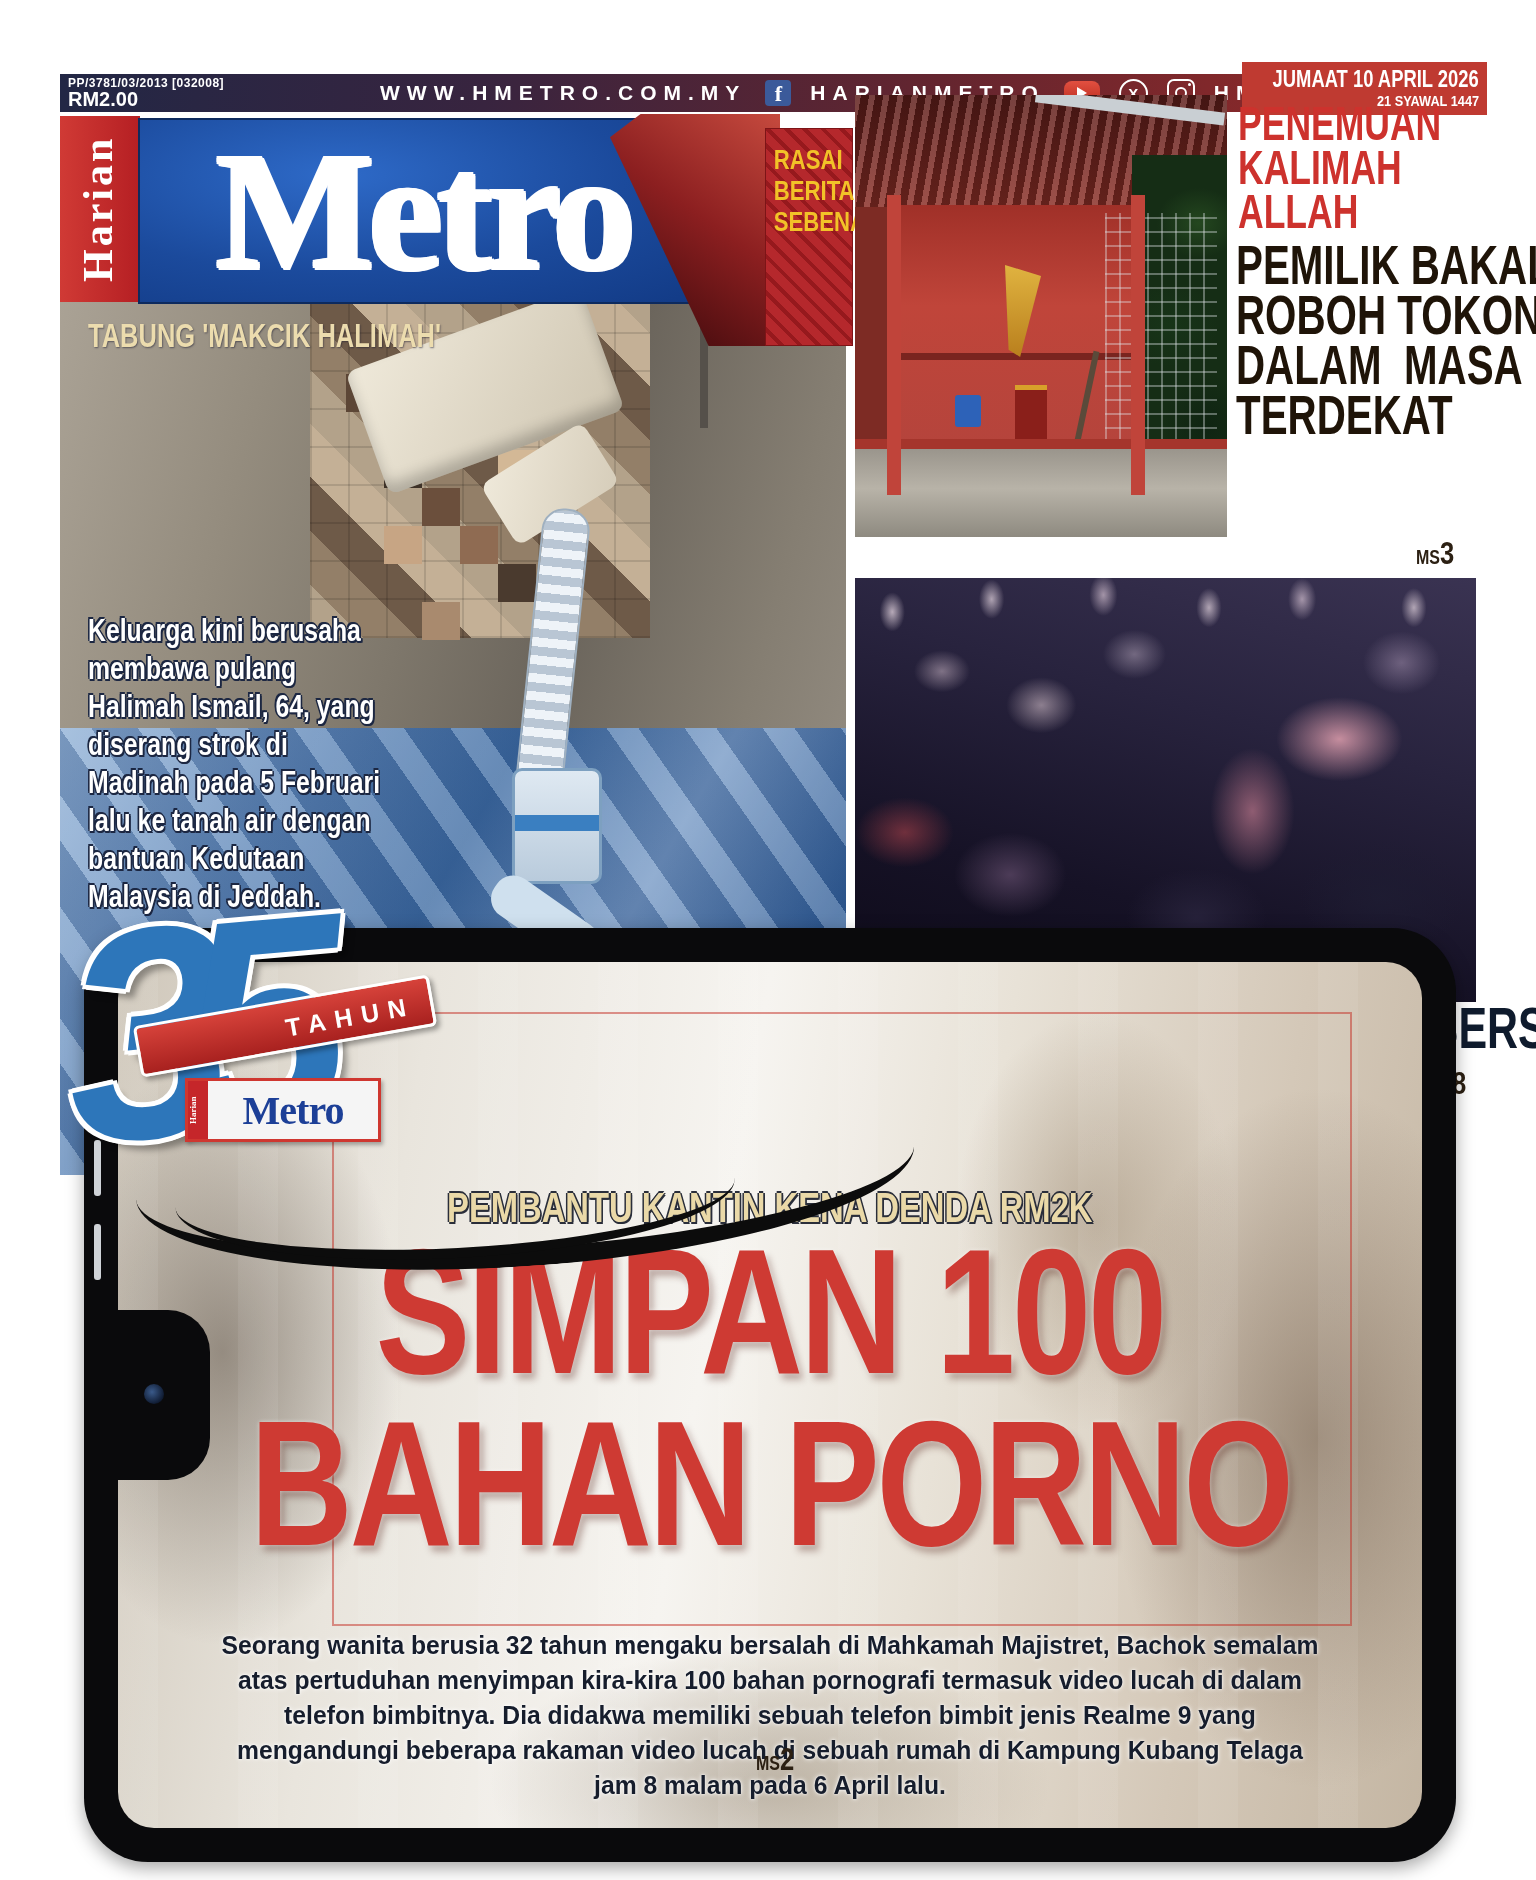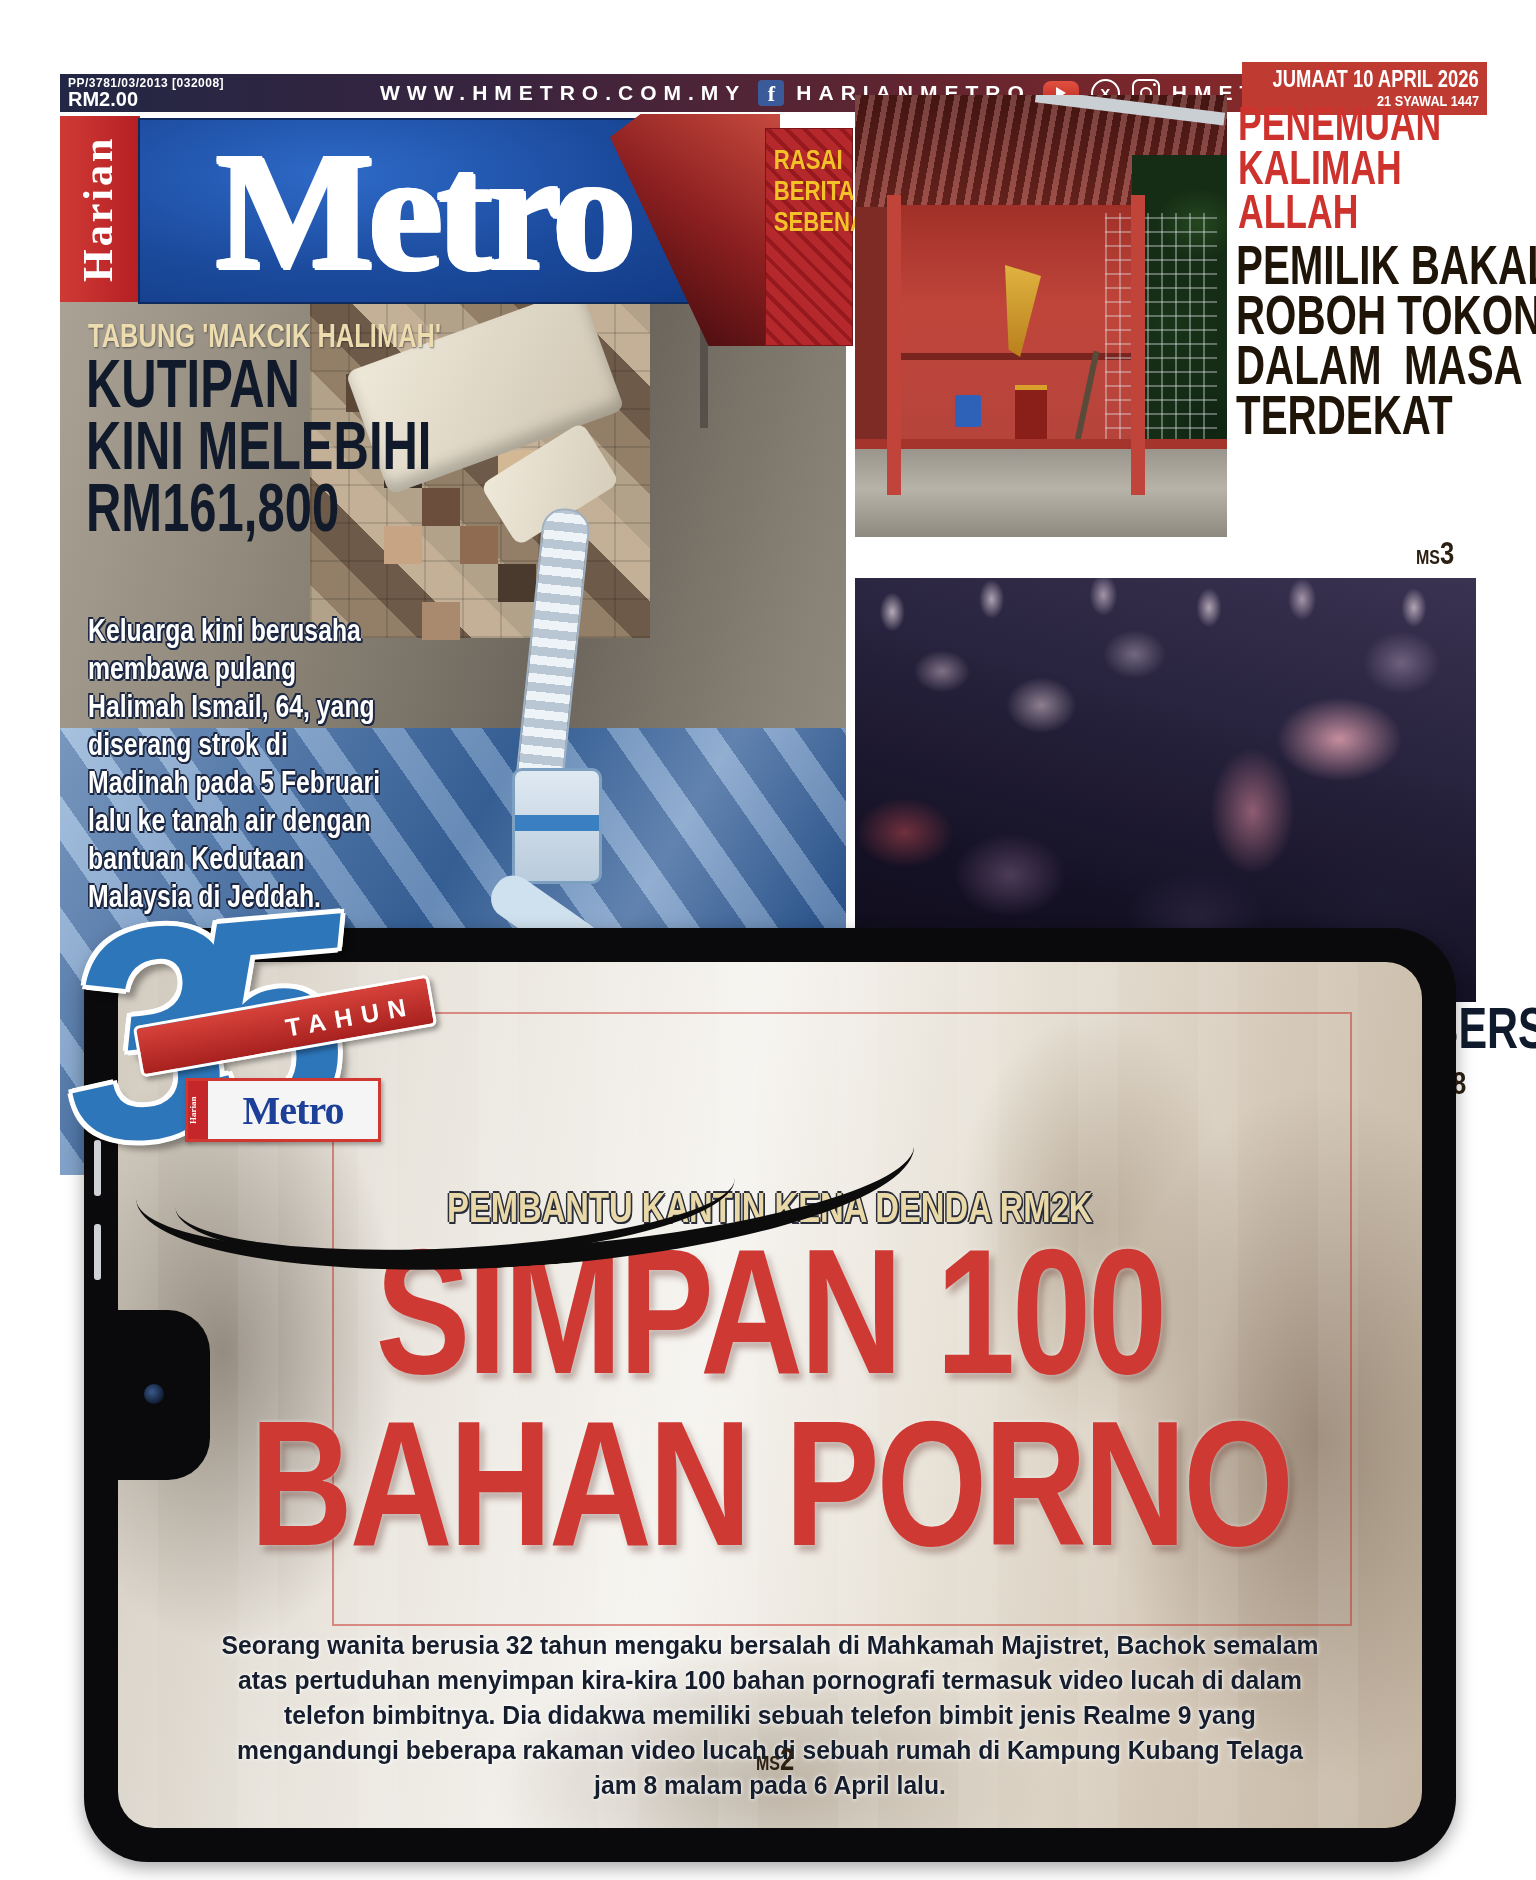--- a/index.html
+++ b/index.html
@@ -8,21 +8,21 @@
   .abs{position:absolute;}
   .cond{display:inline-block;transform:scaleX(.75);transform-origin:0 50%;white-space:pre;}
   .cond-c{display:inline-block;transform:scaleX(.78);transform-origin:50% 50%;white-space:pre;}
 
   
   #topbar{left:60px;top:74px;width:1416px;height:38px;
     background:linear-gradient(90deg,#222745 0%,#38243f 30%,#64252f 62%,#9c2b27 100%);
     color:#fff;}
   #permit{left:8px;top:2px;font-size:12px;font-weight:bold;letter-spacing:.5px;}
   #price{left:8px;top:14px;font-size:20px;font-weight:bold;}
-  #tb-center{left:320px;top:0;height:38px;display:flex;align-items:center;gap:12px;}
+  #tb-center{left:320px;top:0;height:38px;display:flex;align-items:center;gap:19px;}
   .tb-txt{font-size:21px;font-weight:bold;letter-spacing:7px;color:#fff;}
   .fb{width:26px;height:26px;background:#3b5a9a;border-radius:4px;color:#fff;
       font-family:"Liberation Serif",serif;font-weight:bold;font-size:22px;
       display:flex;align-items:flex-end;justify-content:center;line-height:24px;}
   .yt{width:36px;height:25px;background:linear-gradient(#e25040,#b82a1e);border-radius:8px;
       display:flex;align-items:center;justify-content:center;}
   .yt i{display:block;width:0;height:0;border-left:10px solid #fff;border-top:6px solid transparent;border-bottom:6px solid transparent;}
   .xc{width:25px;height:25px;border:2px solid #fff;border-radius:50%;display:flex;align-items:center;justify-content:center;
       font-weight:bold;font-size:15px;color:#fff;}
   .ig{width:24px;height:24px;border:2px solid #fff;border-radius:7px;position:relative;}
@@ -254,25 +254,20 @@
   <div id="rasai" class="abs">
     <span class="tl">RASAI</span>
     <span class="tl">BERITA</span>
     <span class="tl">SEBENAR</span>
     <span class="bar"></span>
   </div>
 
   <div id="lead-kicker" class="abs">
     <span class="cond">TABUNG 'MAKCIK HALIMAH'</span>
   </div>
-  <div id="lead-head" class="abs">
-    <div><span class="cond">KUTIPAN</span></div>
-    <div><span class="cond">KINI MELEBIHI</span></div>
-    <div><span class="cond">RM161,800</span></div>
-  </div>
   <div id="lead-body" class="abs">Keluarga kini berusaha membawa pulang Halimah Ismail, 64, yang diserang strok di Madinah pada 5 Februari lalu ke tanah air dengan bantuan Kedutaan Malaysia di Jeddah.</div>
   <div id="ms4" class="abs msref">
     <span class="l">MS</span>
     <span class="n">4</span>
   </div>
 
   <div id="photo-tokong" class="abs">
     <div id="tk-roof" class="abs"></div>
     <div id="tk-roofbar" class="abs"></div>
     <div id="tk-foliage" class="abs"></div>

